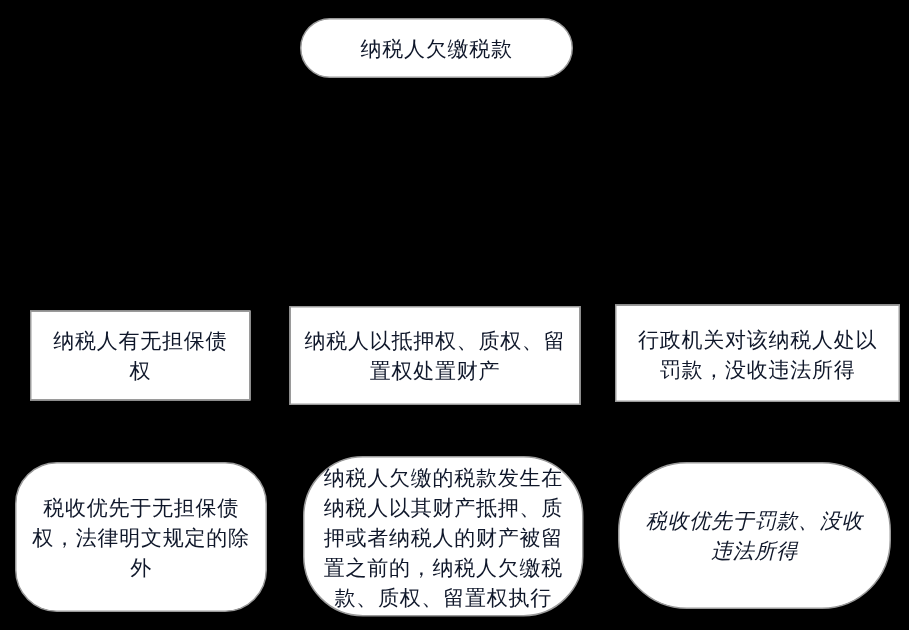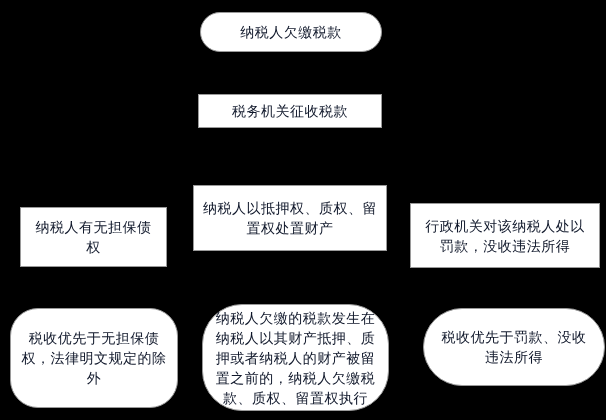--- a/index.html
+++ b/index.html
@@ -28,35 +28,34 @@
     font-size: 14px;
     line-height: 20px;
     letter-spacing: 0.5px;
   }
   
   .n-start   { left: 200px; top: 12px;  width: 182px; height: 40px;  border-radius: 20px; }
   
   .n-collect { left: 198px; top: 94px;  width: 184px; height: 34px; }
   
   .n-cond1   { left: 20px;  top: 207px; width: 147px; height: 60px;  padding: 0 13px; }
-  .n-cond2   { left: 193px; top: 185px; width: 194px; height: 66px;  padding: 0 8px; }
+  .n-cond2   { left: 193px; top: 204px; width: 194px; height: 66px;  padding: 0 8px; }
   .n-cond3   { left: 410px; top: 203px; width: 190px; height: 65px;  padding: 0 12px; }
   
   .n-res1    { left: 10px;  top: 308px; width: 168px; height: 100px; border-radius: 28px; padding: 0 6px; }
   .n-res2    { left: 202px; top: 304px; width: 187px; height: 107px; border-radius: 40px; padding: 0 7px; }
-  .n-res3    { left: 423px; top: 308px; width: 182px; height: 78px;  border-radius: 46px; padding: 0 16px; }
+  .n-res3    { left: 412px; top: 308px; width: 182px; height: 98px;  border-radius: 46px; padding: 0 16px; font-style: italic; }
 </style>
 </head>
 <body>
 
 <div class="canvas">
 
   <div class="node n-start">纳税人欠缴税款</div>
 
-  <div class="node n-collect">税务机关征收税款</div>
 
   <div class="node n-cond1">纳税人有无担保债权</div>
 
   <div class="node n-cond2">纳税人以抵押权、质权、留置权处置财产</div>
 
   <div class="node n-cond3">行政机关对该纳税人处以罚款，没收违法所得</div>
 
   <div class="node n-res1">税收优先于无担保债权，法律明文规定的除外</div>
 
   <div class="node n-res2">纳税人欠缴的税款发生在纳税人以其财产抵押、质押或者纳税人的财产被留置之前的，纳税人欠缴税款、质权、留置权执行</div>

